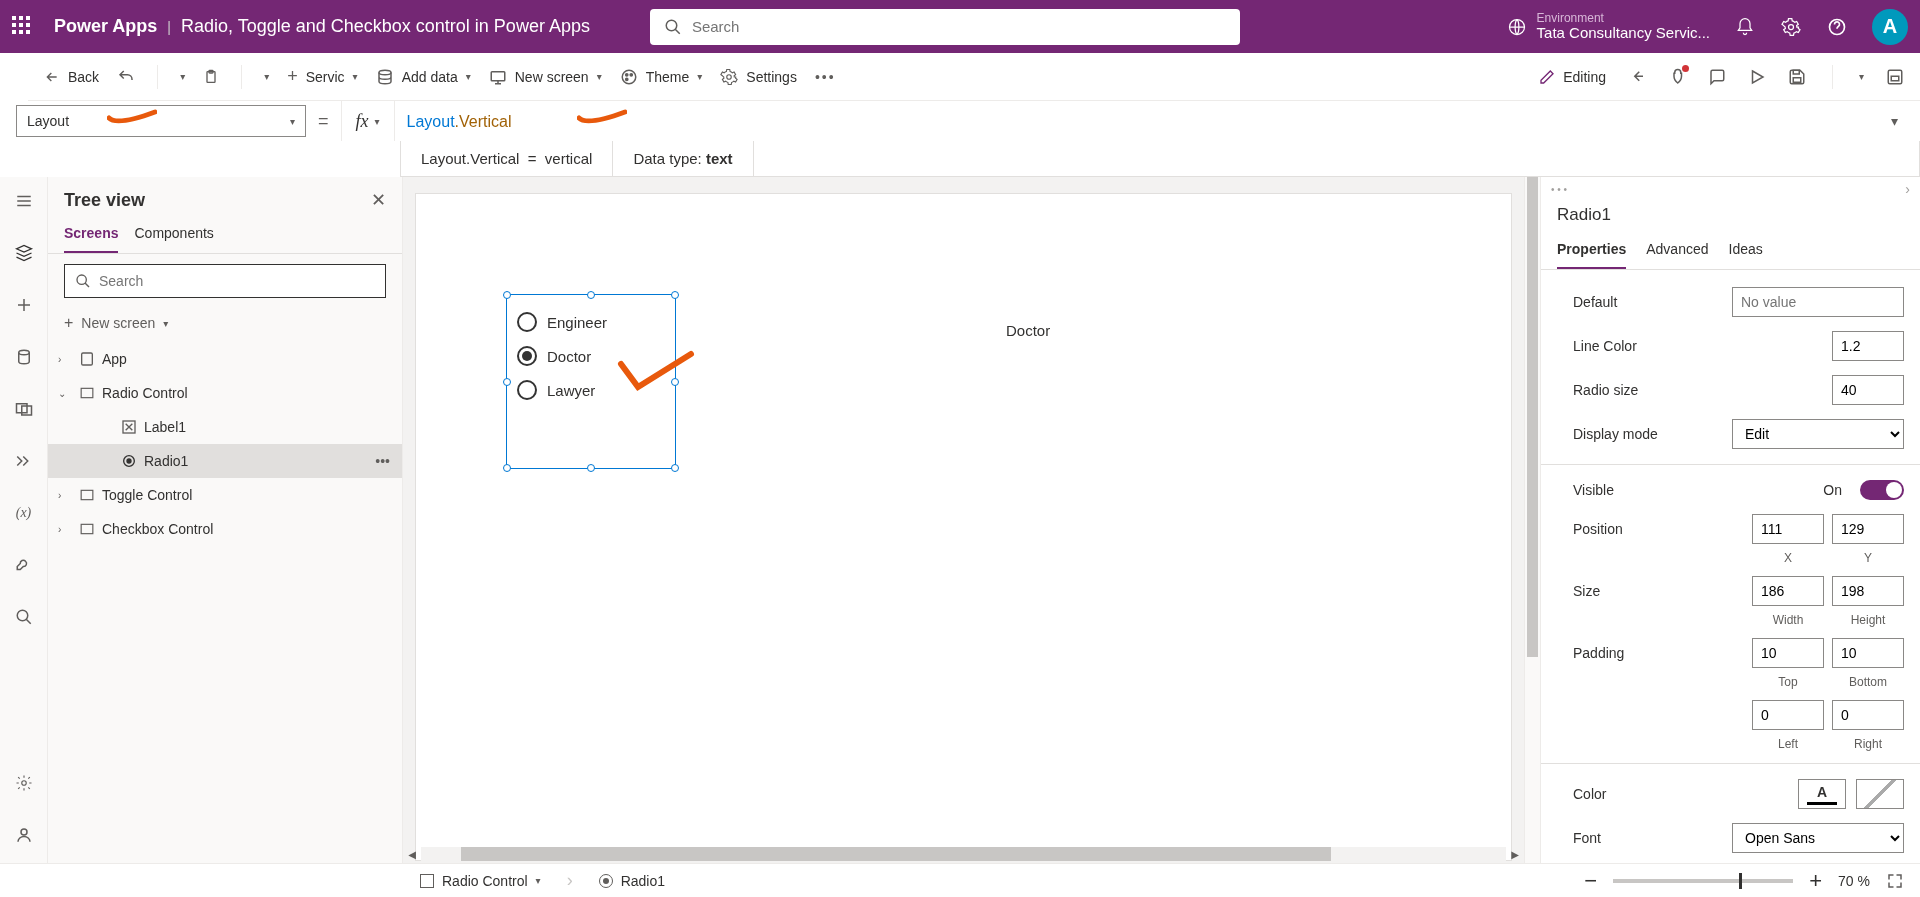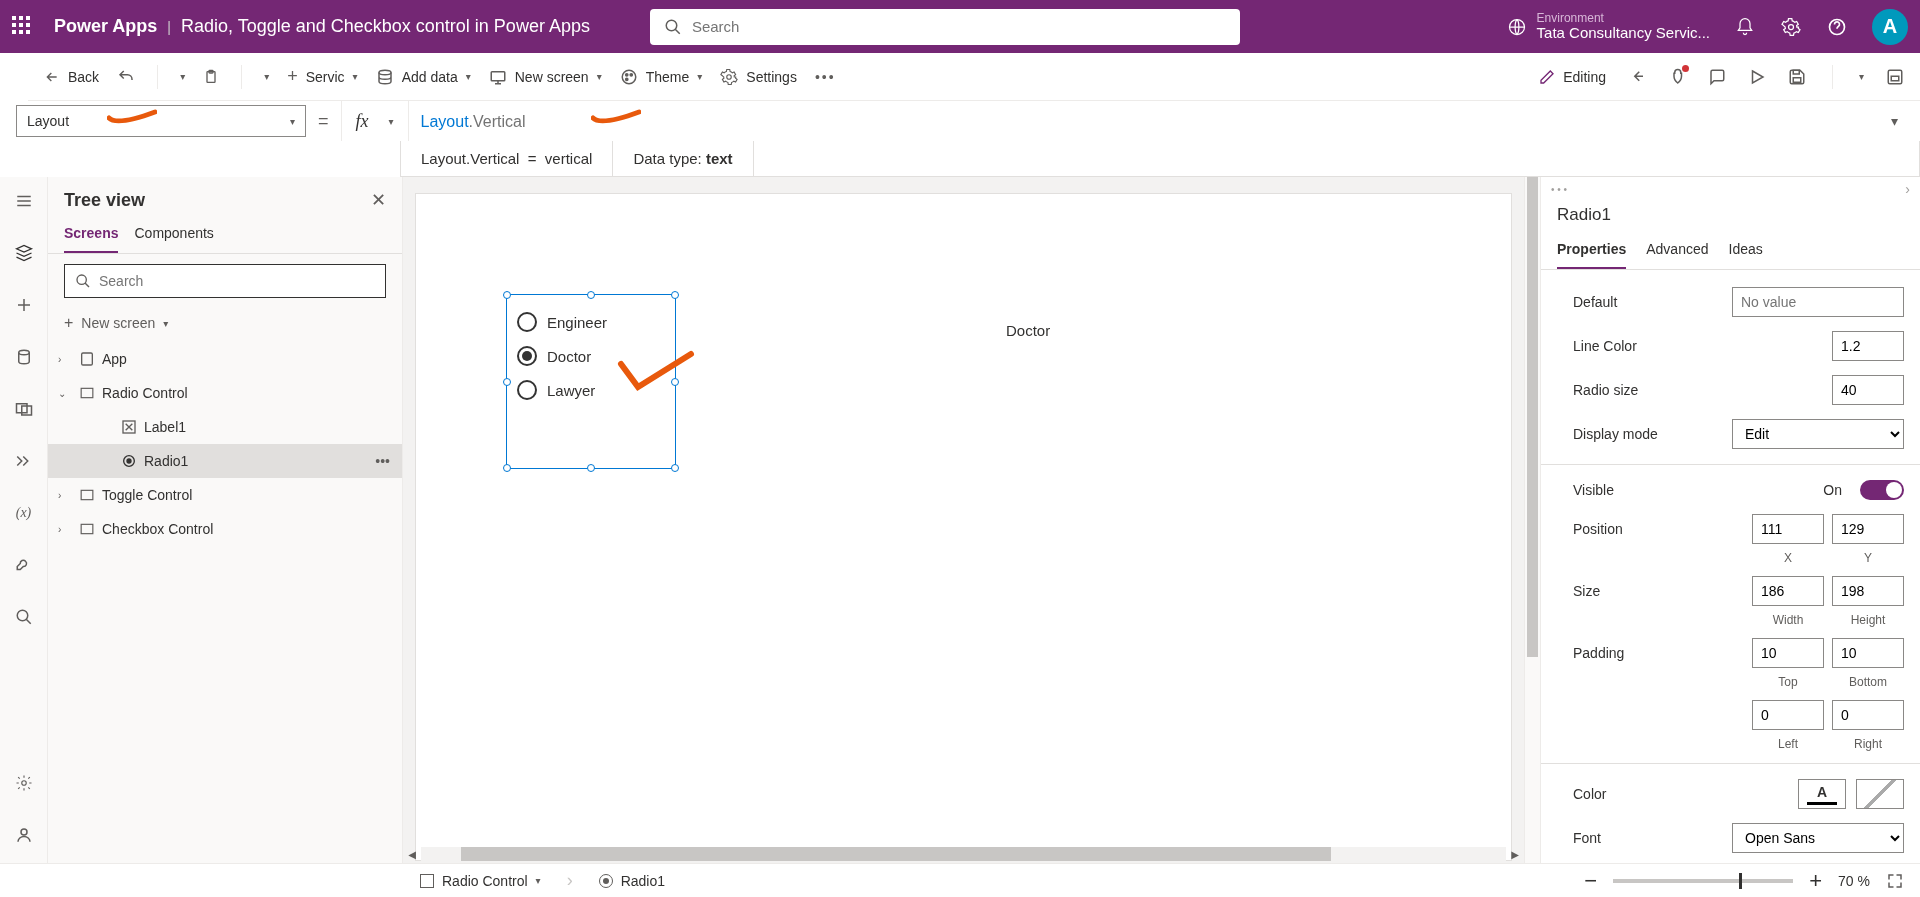--- a/index.html
+++ b/index.html
@@ -26,24 +26,24 @@
 .toolbar { height: 48px; border-bottom: 1px solid #edebe9; display: flex; align-items: center; padding: 0 16px; gap: 18px; margin-left: 28px; }
 .toolbar .group { display: flex; align-items: center; gap: 8px; cursor: pointer; }
 .toolbar .divider { width: 1px; height: 24px; background: #edebe9; margin: 0 4px; }
 .toolbar-right { margin-left: auto; display: flex; align-items: center; gap: 22px; }
 .chev { font-size: 10px; color: #605e5c; }
 .tb-icon { width: 18px; height: 18px; display: inline-flex; align-items: center; justify-content: center; }
 
 
 .formula-row { display: flex; align-items: center; height: 40px; padding: 0 16px; gap: 12px; }
 .prop-select { width: 290px; height: 32px; border: 1px solid #8a8886; display: flex; align-items: center; padding: 0 10px; justify-content: space-between; cursor: pointer; position: relative; }
-.fx-box { display: flex; align-items: center; gap: 20px; border-left: 1px solid #edebe9; border-right: 1px solid #edebe9; padding: 0 14px; height: 100%; }
+.fx-box { display: flex; align-items: center; gap: 6px; border-left: 1px solid #edebe9; border-right: 1px solid #edebe9; padding: 0 14px; height: 100%; }
 .formula-input { flex: 1; font-family: Consolas, monospace; font-size: 16px; position: relative; }
 .formula-input .tok1 { color: #0078d4; }
-.formula-input .tok2 { color: #737373; }
+.formula-input .tok2 { color: #a16207; }
 .formula-expand { cursor: pointer; padding: 0 6px; }
 
 .formula-result-row { margin-left: 400px; height: 36px; display: flex; align-items: center; border: 1px solid #e1dfdd; border-top: none; }
 .formula-result-row .seg { padding: 0 20px; border-right: 1px solid #e1dfdd; height: 100%; display:flex; align-items:center; font-size: 15px;}
 
 
 .main { display: flex; height: calc(100% - 53px - 48px - 40px - 36px - 34px); }
 .left-rail { width: 48px; background: #faf9f8; border-right: 1px solid #edebe9; display: flex; flex-direction: column; align-items: center; padding-top: 12px; gap: 28px; }
 .left-rail .rail-item { width: 24px; height: 24px; cursor: pointer; display:flex; align-items:center; justify-content:center; color:#605e5c; }
 .left-rail .rail-bottom { margin-top: auto; margin-bottom: 16px; display:flex; flex-direction:column; gap:28px; align-items:center;}

